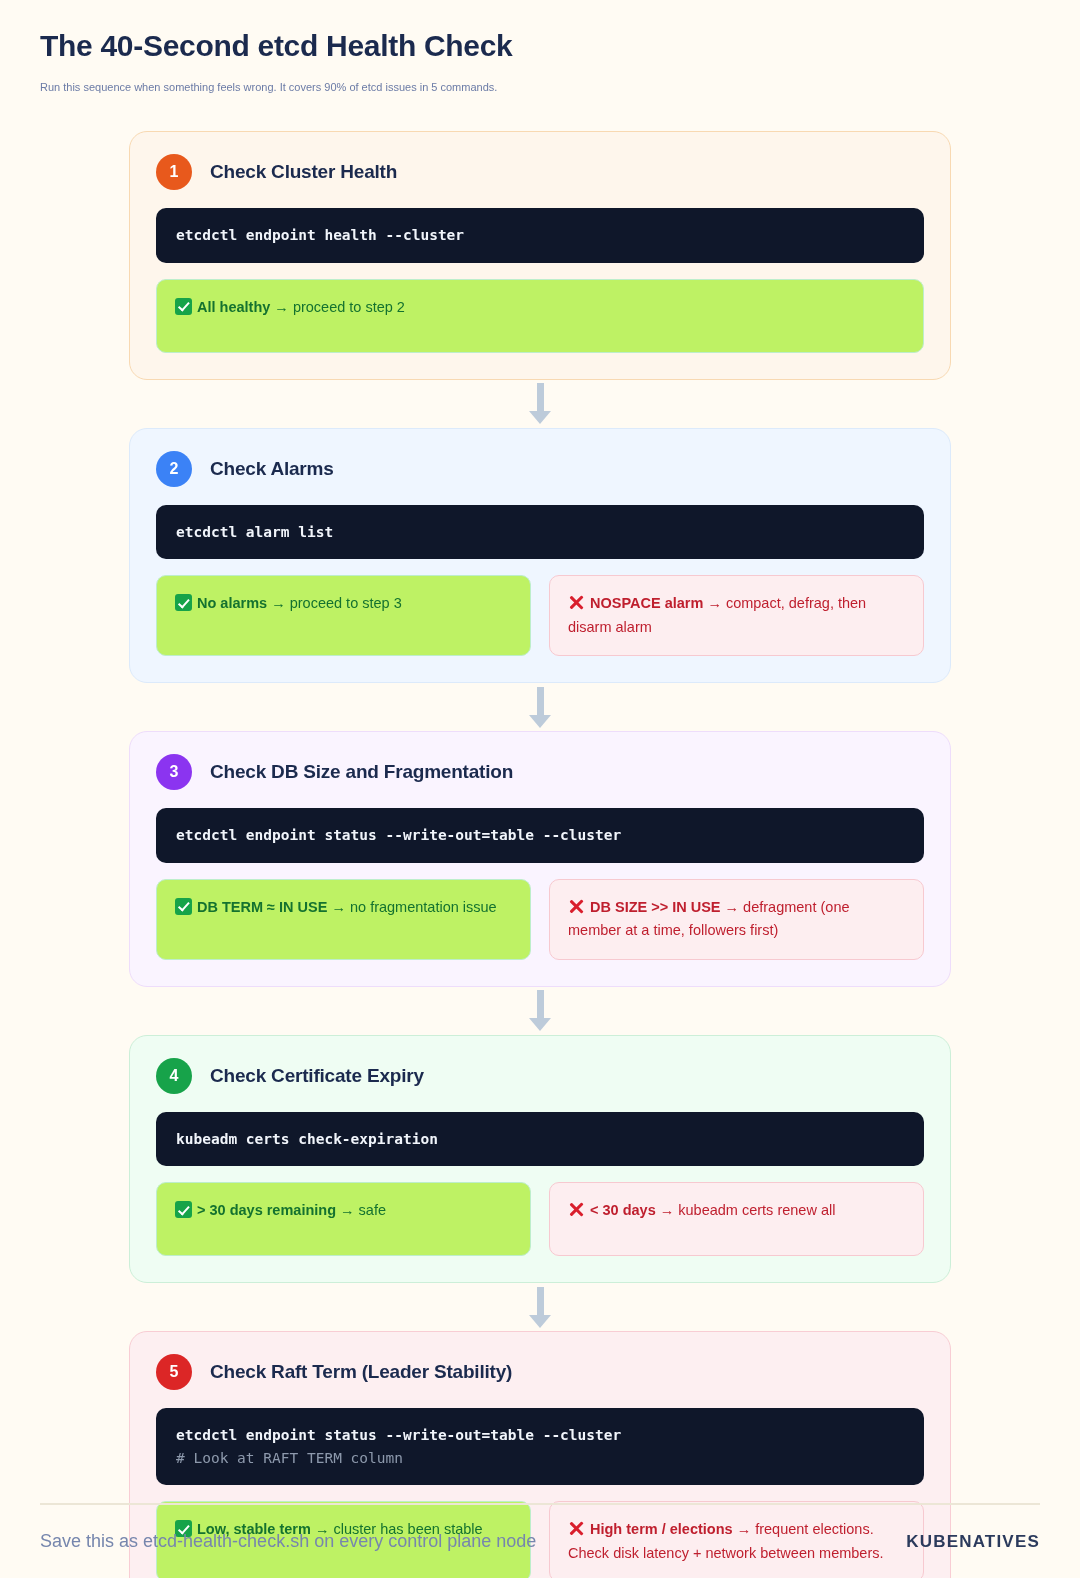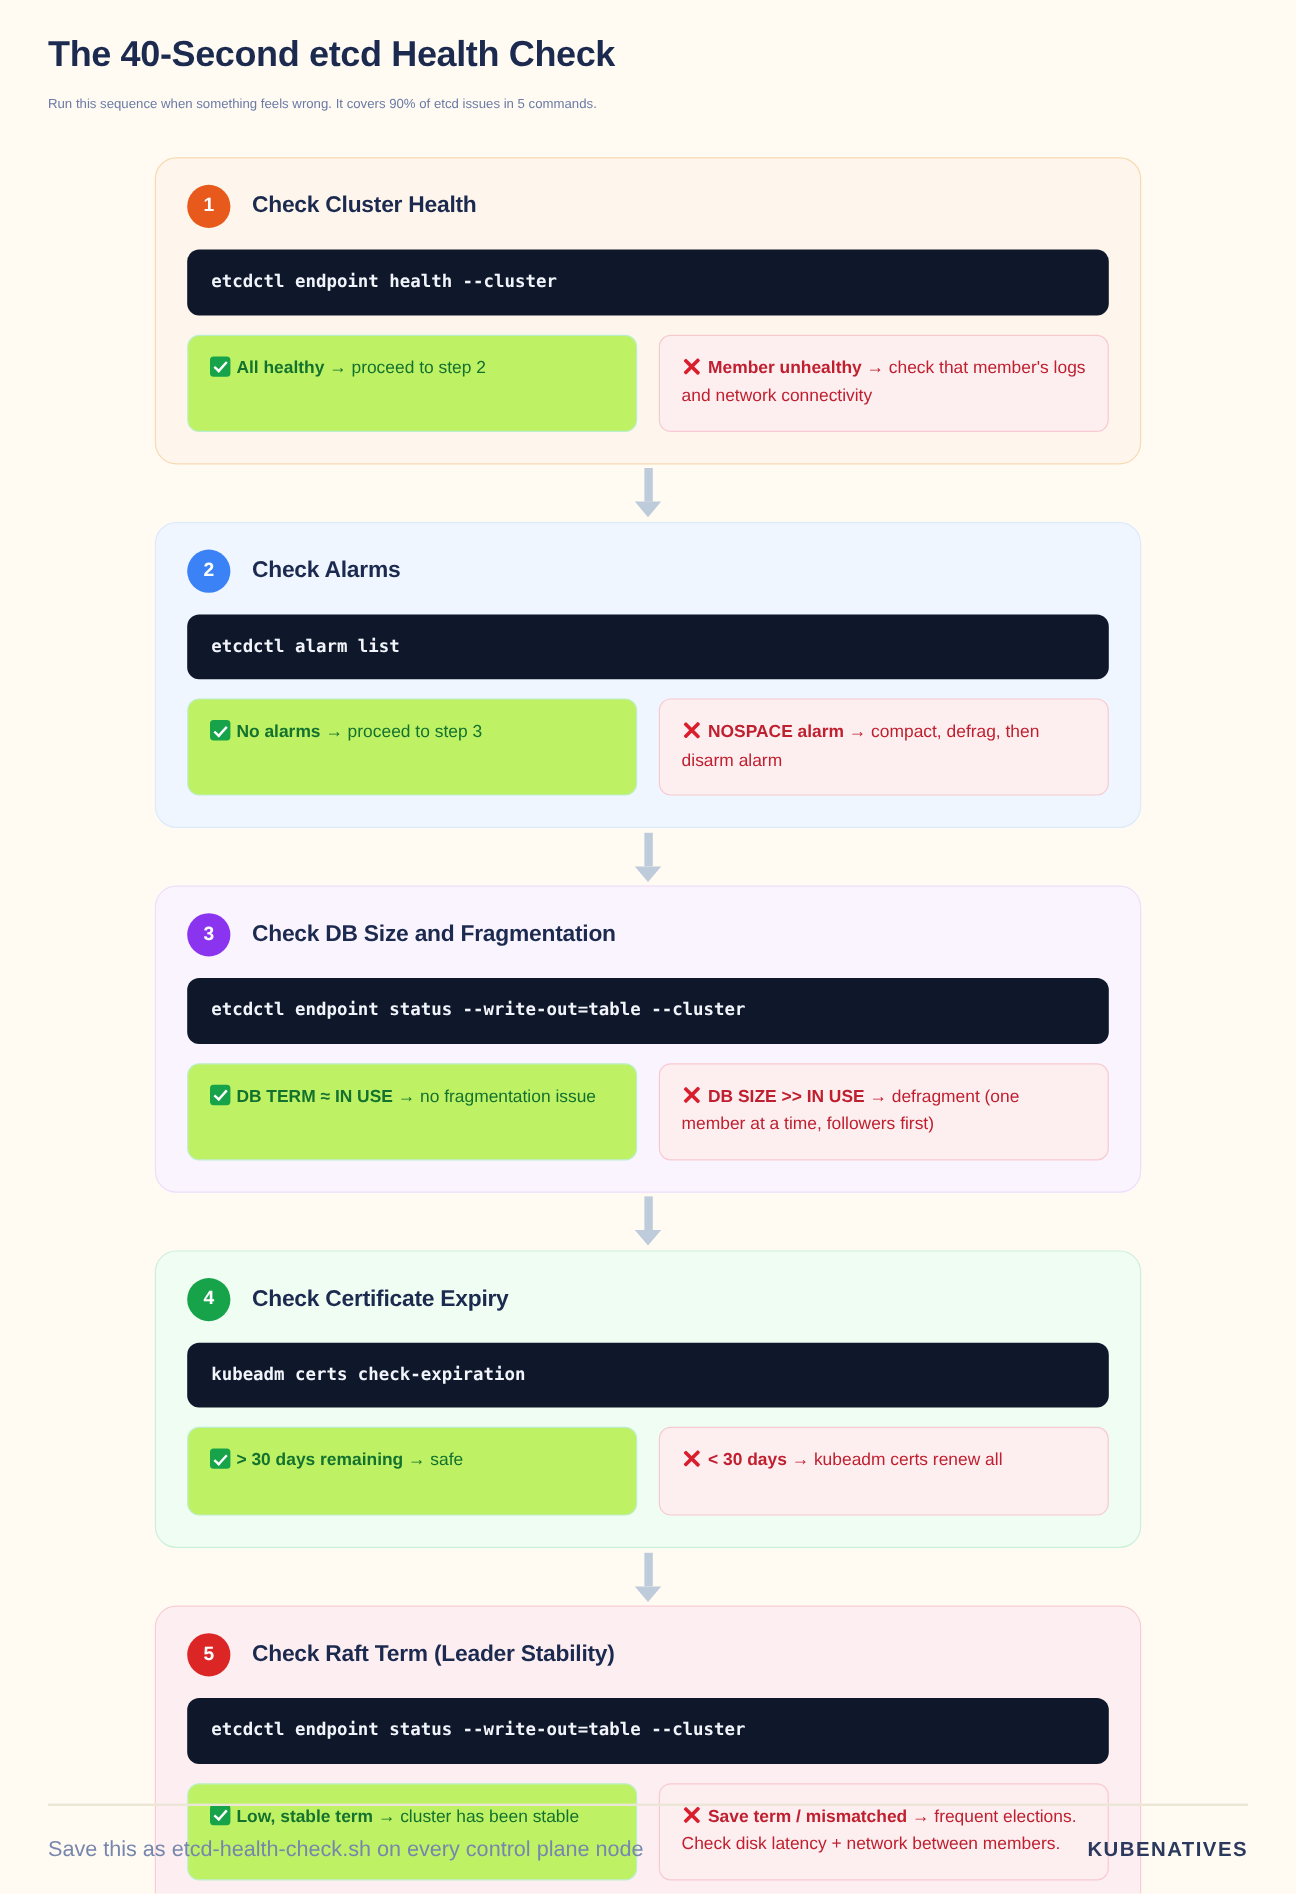--- a/index.html
+++ b/index.html
@@ -249,21 +249,20 @@
       <div class="step-card" style="background: rgb(254, 246, 236); border-color: rgb(248, 217, 178);">
         <div class="step-head">
           <div class="step-badge" style="background: rgb(232, 89, 28);">1</div>
           <div class="step-title">Check Cluster Health</div>
         </div>
         <div class="cmd-box">
           <div class="cmd-line">etcdctl endpoint health --cluster</div>
         </div>
         <div class="outcomes">
           <div class="outcome good"><span class="ico ico-check"></span><span class="lead">All healthy</span><span> → proceed to step 2</span></div>
-          <div class="outcome bad"><span class="ico ico-cross"></span><span class="lead">Member unhealthy</span><span> → check that member's logs and network connectivity</span></div>
         </div>
       </div>
       <div class="connector">
         <div class="arrow">
           <div class="shaft"></div>
           <div class="head"></div>
         </div>
       </div>
       <div class="step-card" style="background: rgb(239, 246, 255); border-color: rgb(220, 234, 251);">
         <div class="step-head">
@@ -322,24 +321,25 @@
           <div class="head"></div>
         </div>
       </div>
       <div class="step-card" style="background: rgb(253, 239, 241); border-color: rgb(248, 205, 212);">
         <div class="step-head">
           <div class="step-badge" style="background: rgb(220, 38, 38);">5</div>
           <div class="step-title">Check Raft Term (Leader Stability)</div>
         </div>
         <div class="cmd-box">
           <div class="cmd-line">etcdctl endpoint status --write-out=table --cluster</div>
+          <div class="cmd-comment"># Look at RAFT TERM column</div>
         </div>
         <div class="outcomes">
           <div class="outcome good"><span class="ico ico-check"></span><span class="lead">Low, stable term</span><span> → cluster has been stable</span></div>
-          <div class="outcome bad"><span class="ico ico-cross"></span><span class="lead">Save term / mismatched</span><span> → frequent elections. Check disk latency + network between members.</span></div>
+          <div class="outcome bad"><span class="ico ico-cross"></span><span class="lead">High term / elections</span><span> → frequent elections. Check disk latency + network between members.</span></div>
         </div>
       </div>
     </div>
 
   <div class="footer">
     <div class="footer-rule"></div>
     <div class="footer-row">
       <div class="footer-note">Save this as etcd-health-check.sh on every control plane node</div>
       <div class="footer-brand">KUBENATIVES</div>
     </div>

